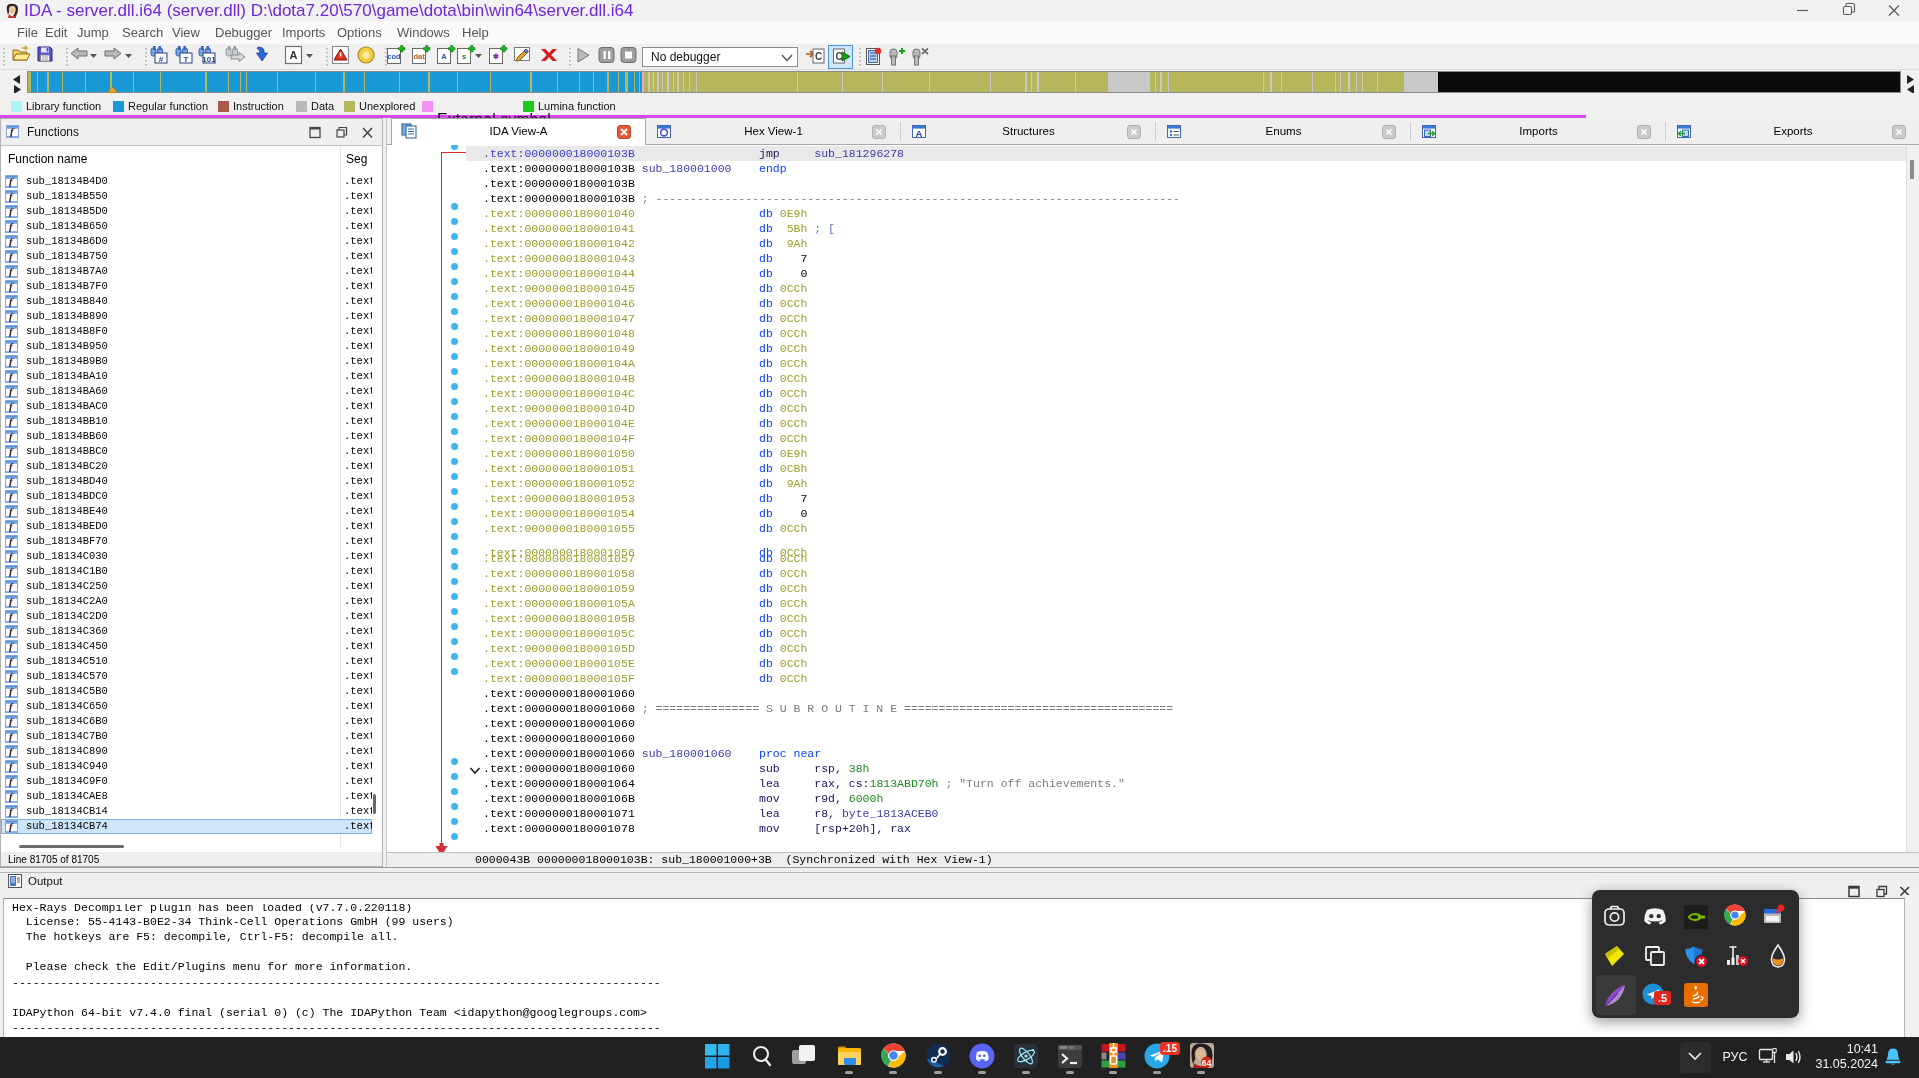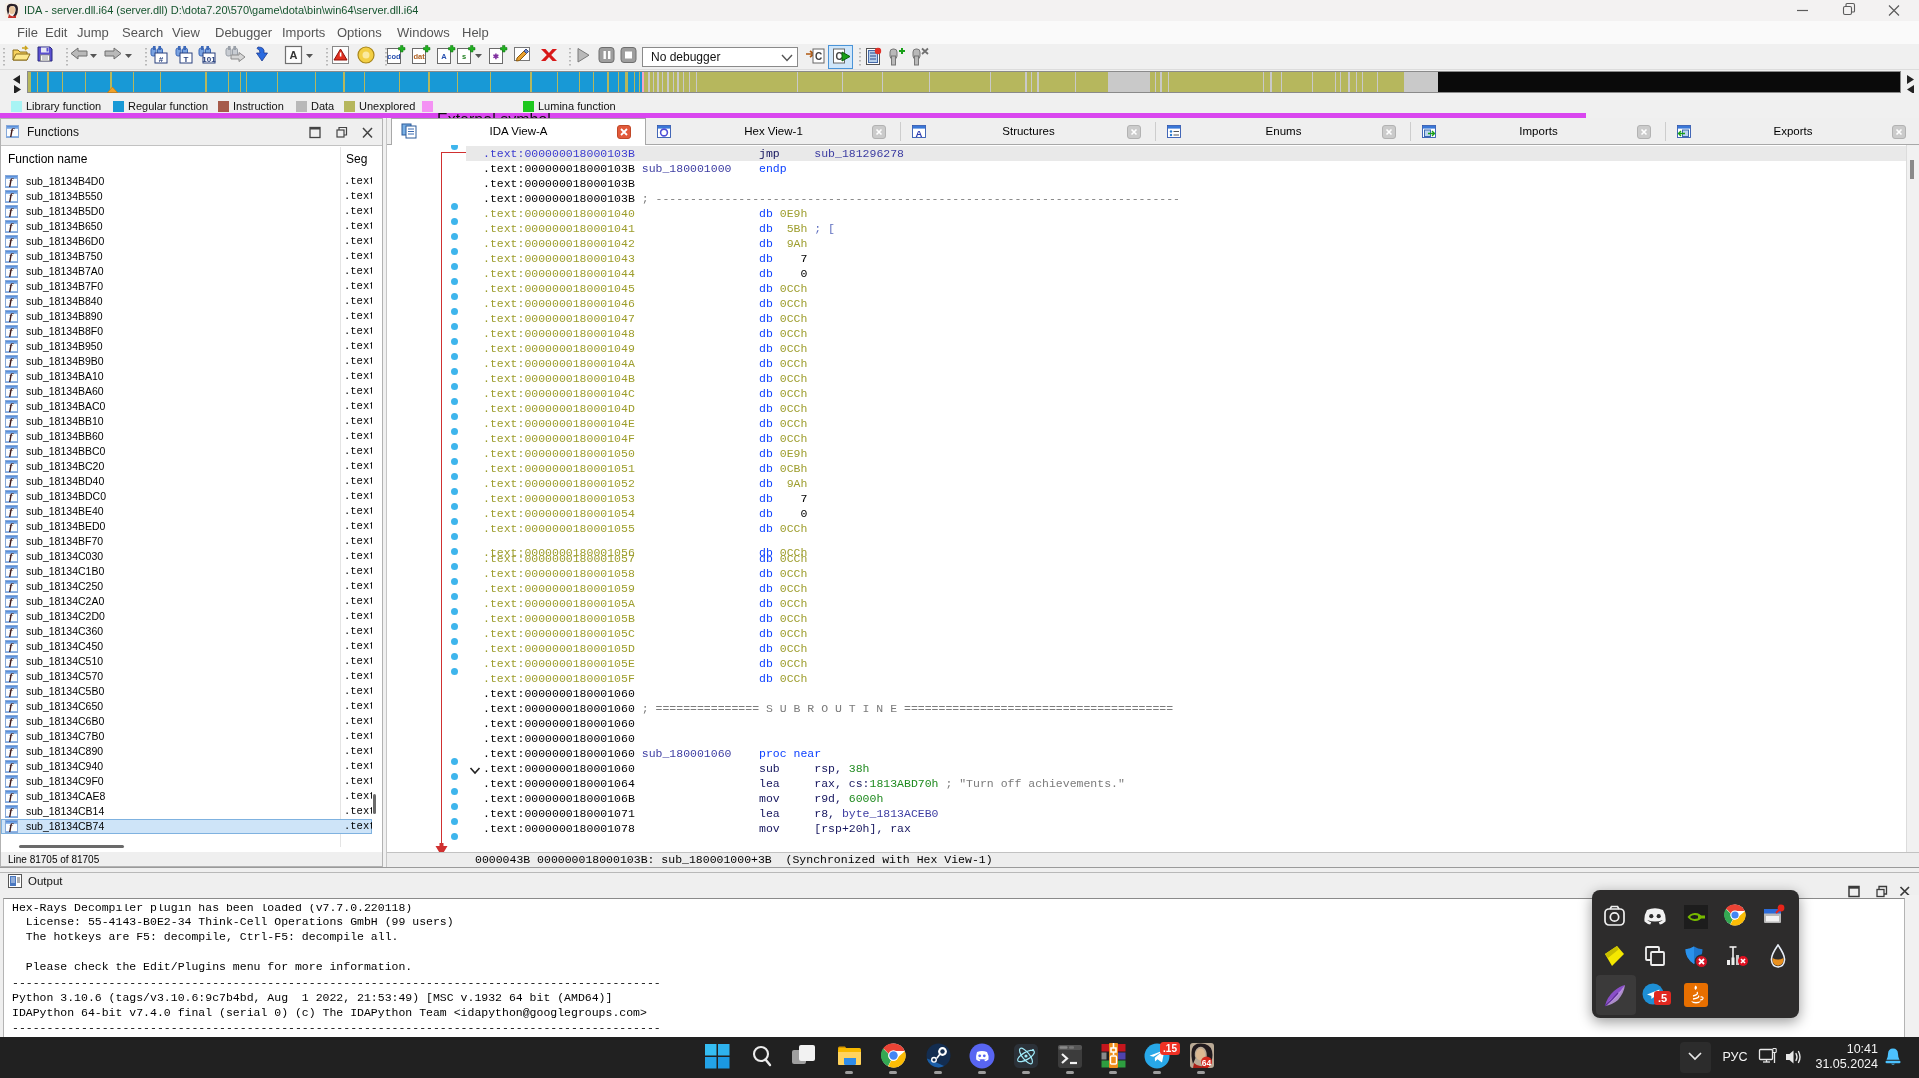--- a/index.html
+++ b/index.html
@@ -1,17 +1,17 @@
 <!DOCTYPE html>
 <html><head><meta charset="utf-8"><style>
 *{margin:0;padding:0;box-sizing:border-box}
 html,body{width:1919px;height:1078px;overflow:hidden;font-family:"Liberation Sans",sans-serif;background:#f0f0f0}
 .abs{position:absolute}
 .fnrow{position:absolute;left:0;width:371px;height:15px;overflow:hidden}
-.fntxt{position:absolute;left:25px;top:0;font-family:Liberation Sans, sans-serif;font-size:10.5px;line-height:15px;color:#000;white-space:pre}
+.fntxt{position:absolute;left:25px;top:0;font-family:Liberation Mono, monospace;font-size:10.5px;line-height:15px;color:#000;white-space:pre}
 .fnseg{position:absolute;left:343px;top:0;font-family:"Liberation Mono",monospace;font-size:10.5px;line-height:15px;color:#000}
 .fico{position:absolute;left:4px;top:1px;width:13px;height:13px;background:#fcfdfe;border:1px solid #86a8d8}
 .fico i{position:absolute;left:0;top:0;right:0;height:2.5px;background:linear-gradient(#4d86d8,#9cc2ee)}
 .fico u{position:absolute;left:0;bottom:0;right:0;height:1.5px;background:#8ab4e8}
 .fico b{position:absolute;left:3px;top:-1px;font:italic bold 11px "Liberation Serif",serif;color:#401818;text-decoration:none}
 .dln{position:absolute;left:96px;font-family:"Liberation Mono",monospace;font-size:11.5px;line-height:15px;white-space:pre;color:#000}
 .gr{color:#7b7b7b}.kw{color:#0d41ff}.mn{color:#15155e}.op{color:#15155e}.nm{color:#3d3da2}.num{color:#1f8a1f}.ol{color:#9d9d2c}.ab{color:#3b3bd0}.ac{color:#5f6fc0}
 .dot{position:absolute;width:7px;height:7px;border-radius:50%;background:#3eb5ec}
 .tico{position:absolute;top:5px;width:16px;height:16px}
 .tlbl{position:absolute;top:0;height:27px;line-height:27px;font-size:11.5px;color:#000;text-align:center}
@@ -20,21 +20,21 @@
 .uline{position:absolute;top:34px;width:8px;height:3px;border-radius:2px;background:#9d9d9d}
 .out{position:absolute;left:8px;font-family:"Liberation Mono",monospace;font-size:11.5px;line-height:15px;white-space:pre;color:#000}
 </style></head><body>
 <div class="abs" style="left:0;top:0;width:1919px;height:21px;background:#f3f2f2">
 <svg class="abs" style="left:5px;top:3px" width="15" height="15">
       <rect x="0" y="0" width="15" height="15" rx="2" fill="#f6efe6"></rect>
       <path d="M2 3 Q4 0 8 1 Q13 1 13 6 Q13 10 11 13 L8 13 Q12 8 10 4 Q8 2 5 4 Q3 6 4 9 L3 12 Q1 7 2 3Z" fill="#2a2028"></path>
       <ellipse cx="7" cy="7" rx="3" ry="4" fill="#e8c49c"></ellipse>
       <path d="M4 11 Q7 15 11 12 L11 15 L3 15Z" fill="#c23028"></path>
     </svg>
-<div class="abs" style="left:24px;top:0;height:21px;line-height:21px;font-size:11px;color:#14532d">IDA - server.dll.i64 (server.dll) D:\dota7.20\570\game\dota\bin\win64\server.dll.i64</div>
+<div class="abs" style="left:24px;top:0;height:21px;line-height:21px;font-size:17px;color:#6d28d9">IDA - server.dll.i64 (server.dll) D:\dota7.20\570\game\dota\bin\win64\server.dll.i64</div>
 <svg class="abs" style="left:1790px;top:0" width="125" height="21">
       <line x1="7" y1="10.5" x2="18" y2="10.5" stroke="#5c5c5c" stroke-width="1.2"></line>
       <rect x="53.5" y="6.5" width="8" height="8" rx="1.5" fill="none" stroke="#5c5c5c" stroke-width="1.1"></rect>
       <path d="M56 6.5 L56 4.5 Q56 3.5 57 3.5 L63 3.5 Q64.5 3.5 64.5 5 L64.5 11 Q64.5 12 63.5 12 L61.5 12" fill="none" stroke="#5c5c5c" stroke-width="1.1"></path>
       <path d="M99 5.5 L109 15.5 M109 5.5 L99 15.5" stroke="#5c5c5c" stroke-width="1.2"></path>
     </svg>
 </div>
 <div class="abs" style="left:0;top:21px;width:1919px;height:23px;background:#fafafa">
 <span class="abs" style="left:17px;top:0;height:23px;line-height:23px;font-size:13px;color:#555">File</span>
 <span class="abs" style="left:45px;top:0;height:23px;line-height:23px;font-size:13px;color:#555">Edit</span>
@@ -270,21 +270,21 @@
 <div class="gry" style="left:1376px;width:34px"></div>
 <svg class="abs" style="left:79px;top:15px" width="11" height="6">
         <path d="M5.5 0 L10.5 5.5 L0.5 5.5 Z" fill="#f0a028" stroke="#c87808" stroke-width="0.7"></path>
       </svg>
 </div>
 <svg class="abs" style="left:1904px;top:3px" width="14" height="20">
       <path d="M3 2 L10 6.5 L3 11 Z" fill="#222"></path>
       <path d="M10 12 L3 16.5 L10 21 Z" fill="#222"></path>
     </svg>
 </div>
-<div class="abs" style="left:0;top:96px;width:1586px;height:22px;background:#f0f0f0;border-bottom:5px solid #d946ef">
+<div class="abs" style="left:0;top:96px;width:1586px;height:22px;background:#f0f0f0;border-bottom:3px solid #d946ef">
 <div class="abs" style="left:11px;top:5px;width:11px;height:11px;background:#a8f4f4"></div>
 <div class="abs" style="left:26px;top:0;height:21px;line-height:21px;font-size:11px;color:#111">Library function</div>
 <div class="abs" style="left:113px;top:5px;width:11px;height:11px;background:#1899d6"></div>
 <div class="abs" style="left:128px;top:0;height:21px;line-height:21px;font-size:11px;color:#111">Regular function</div>
 <div class="abs" style="left:218px;top:5px;width:11px;height:11px;background:#a65b4b"></div>
 <div class="abs" style="left:233px;top:0;height:21px;line-height:21px;font-size:11px;color:#111">Instruction</div>
 <div class="abs" style="left:296px;top:5px;width:11px;height:11px;background:#b9b9b9"></div>
 <div class="abs" style="left:311px;top:0;height:21px;line-height:21px;font-size:11px;color:#111">Data</div>
 <div class="abs" style="left:344px;top:5px;width:11px;height:11px;background:#b6b75d"></div>
 <div class="abs" style="left:359px;top:0;height:21px;line-height:21px;font-size:11px;color:#111">Unexplored</div>
@@ -913,21 +913,20 @@
       </svg>
 </div>
 <div class="abs" style="left:3px;top:30px;width:1902px;height:140px;background:#fff;border:1px solid #b4b4b4;border-top:1px solid #8a8a8a;overflow:hidden">
 <div class="abs" style="left:0;top:5px;right:0;height:10px;overflow:hidden">
         <div class="out" style="top:-4px">Hex-Rays Decompiler plugin has been loaded (v7.7.0.220118)</div>
       </div>
 <div class="out" style="top:15px">  License: 55-4143-B0E2-34 Think-Cell Operations GmbH (99 users)</div>
 <div class="out" style="top:30px">  The hotkeys are F5: decompile, Ctrl-F5: decompile all.</div>
 <div class="out" style="top:60px">  Please check the Edit/Plugins menu for more information.</div>
 <div class="out" style="top:76px">----------------------------------------------------------------------------------------------</div>
-<div class="out" style="top:91px">Python 3.10.6 (tags/v3.10.6:9c7b4bd, Aug  1 2022, 21:53:49) [MSC v.1932 64 bit (AMD64)]</div>
 <div class="out" style="top:106px">IDAPython 64-bit v7.4.0 final (serial 0) (c) The IDAPython Team &lt;idapython@googlegroups.com&gt;</div>
 <div class="out" style="top:121px">----------------------------------------------------------------------------------------------</div>
 </div>
 <div class="abs" style="left:1905px;top:27px;width:14px;height:143px;background:#f1f1f1"></div>
 </div>
 <div class="abs" style="left:0;top:1037px;width:1919px;height:41px;background:#212121">
 <svg class="abs" style="left:705px;top:7px" width="25" height="25">
       <rect x="0" y="0" width="11.5" height="11.5" fill="#35bdf2"></rect>
       <rect x="13" y="0" width="11.5" height="11.5" fill="#2eb2ee"></rect>
       <rect x="0" y="13" width="11.5" height="11.5" fill="#23a3e8"></rect>

